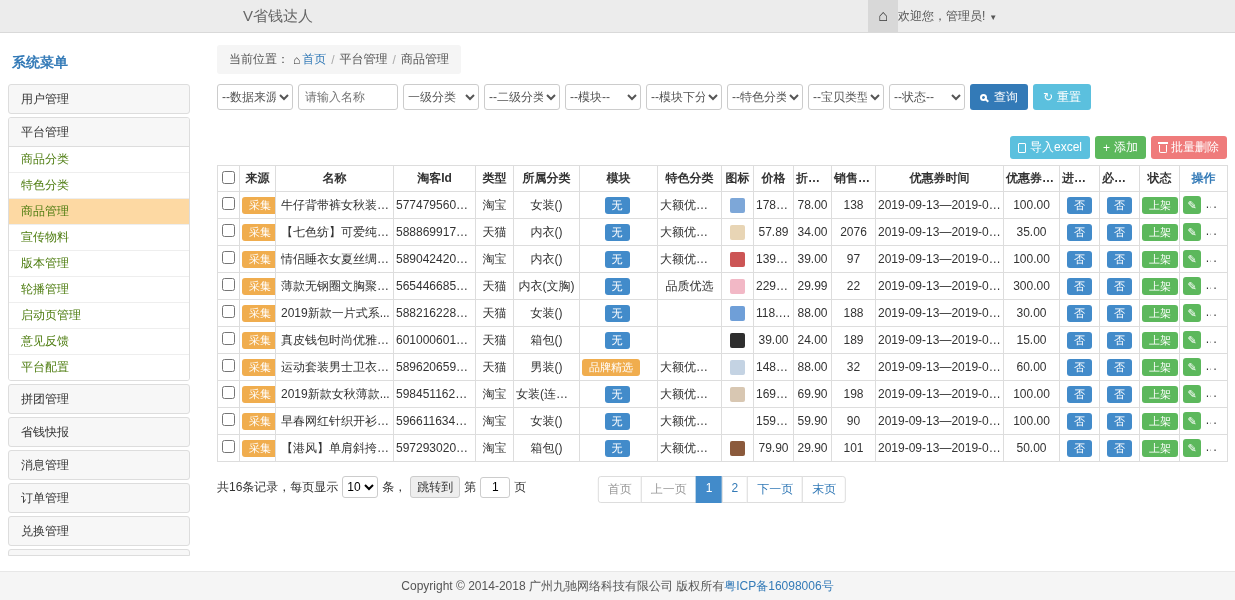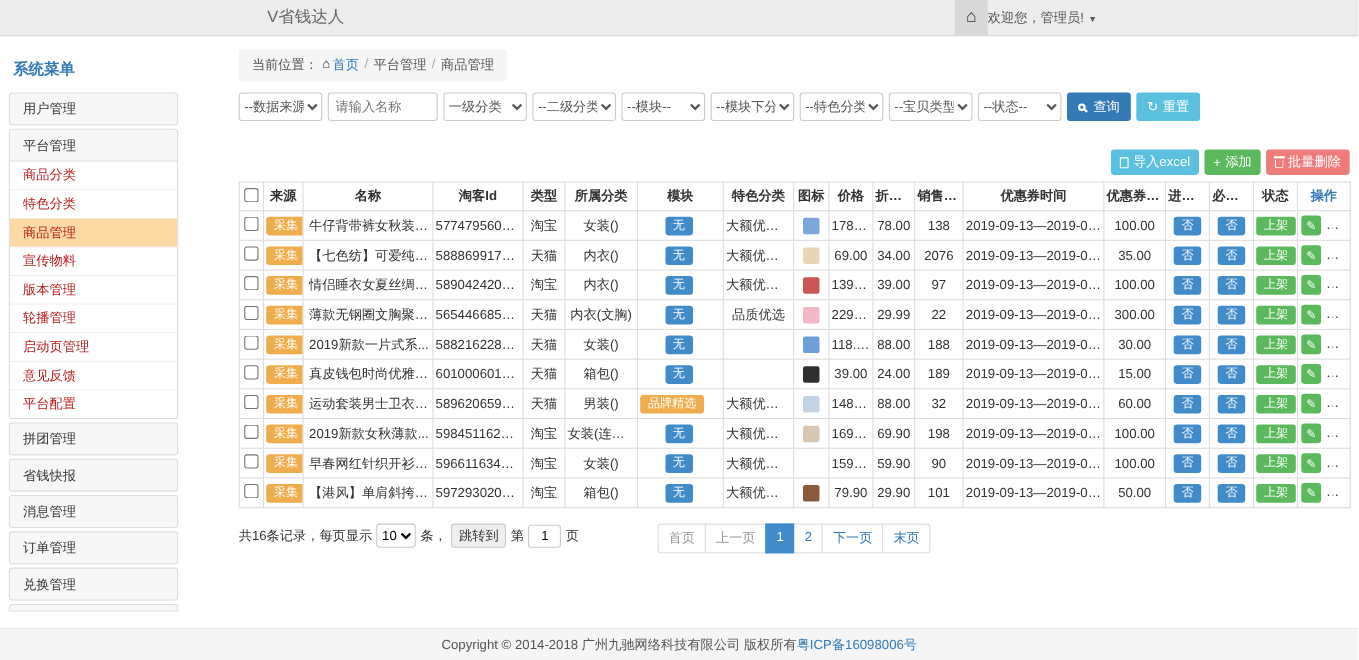--- a/index.html
+++ b/index.html
@@ -9,34 +9,34 @@
   
   .navbar{position:relative;height:33px;background:#ececec;border-bottom:1px solid #d9d9d9}
   .brand{position:absolute;left:243px;top:0;line-height:32px;font-size:15px;color:#666}
   .nav-right{position:absolute;left:868px;top:0;height:32px;display:flex;align-items:center}
   .home-box{width:30px;height:32px;background:#d8d8d8;display:flex;align-items:center;justify-content:center;
             font-size:16px;color:#333;cursor:pointer}
   .welcome{padding:0 0;color:#555;cursor:pointer}
   .caret{font-size:8px;color:#555;margin-left:4px}
 
   
-  .sidebar{position:absolute;left:8px;top:46px;width:154px}
+  .sidebar{position:absolute;left:8px;top:46px;width:182px}
   .sidebar-title{color:#337ab7;font-size:14px;font-weight:bold;padding:8px 4px 12px}
   .side-group{background:#f7f7f7;border:1px solid #ddd;border-radius:3px;padding:7px 12px;margin-bottom:3px;
               color:#333;cursor:pointer;line-height:14px}
   .side-panel{border:1px solid #ddd;border-radius:3px;margin-bottom:3px;overflow:hidden;background:#fff}
   .side-panel .head{background:#f7f7f7;padding:7px 12px;border-bottom:1px solid #ddd;cursor:pointer;line-height:14px}
-  .sub-item{padding:5px 12px;color:#b91c1c;border-bottom:1px solid #eee;background:#fff;cursor:pointer;line-height:15px}
+  .sub-item{padding:5px 12px;color:#4d7c0f;border-bottom:1px solid #eee;background:#fff;cursor:pointer;line-height:15px}
   .sub-item:last-child{border-bottom:none}
   .sub-item.active{background:#fdd9a3}
   .clipped{height:7px;padding:0;margin-bottom:0;border-radius:3px 3px 0 0;overflow:hidden}
 
   
   .main{position:absolute;left:217px;top:45px;width:1010px}
-  .breadcrumb{display:inline-flex;align-items:flex-start;background:#f5f5f5;border-radius:3px;padding:6px 12px;color:#555}
+  .breadcrumb{display:inline-flex;align-items:center;background:#f5f5f5;border-radius:3px;padding:6px 12px;color:#555}
   .breadcrumb .home-glyph{color:#333;margin:0 2px 0 4px}
   .breadcrumb .bc-link{color:#337ab7;text-decoration:none;cursor:pointer}
   .breadcrumb .sep{color:#aaa;margin:0 5px}
 
   .filters{display:flex;align-items:center;gap:5px;margin-top:10px}
   .filters select{height:26px;border:1px solid #ccc;border-radius:3px;background:#fff;color:#555;
                   font-size:12px;width:76px;font-family:inherit}
   .filters input{height:26px;border:1px solid #ccc;border-radius:3px;padding:0 6px;width:100px;
                  font-size:12px;font-family:inherit;color:#555}
 
@@ -255,21 +255,21 @@
     <td><span class="pill bg-orange">采集</span></td>
     <td class="cell-name">【七色纺】可爱纯棉家...</td>
     <td>588869917501</td>
     <td>天猫</td>
     <td>内衣()</td>
     <td>
       <span class="pill bg-blue">无</span><span class="module-extra"></span>
     </td>
     <td>大额优惠券</td>
     <td><span class="thumb" style="background: rgb(232, 213, 181);"></span></td>
-    <td>69.00</td>
+    <td>57.89</td>
     <td>34.00</td>
     <td>2076</td>
     <td>2019-09-13—2019-09-18</td>
     <td>35.00</td>
     <td><span class="pill bg-blue">否</span></td>
     <td><span class="pill bg-blue">否</span></td>
     <td><span class="pill bg-green">上架</span></td>
     <td>
       <span class="op-btn bg-green">
               <span class="icon-pencil"></span>

